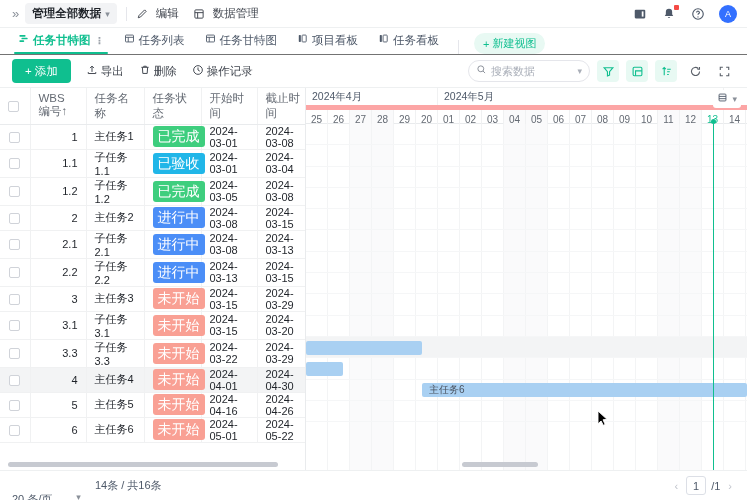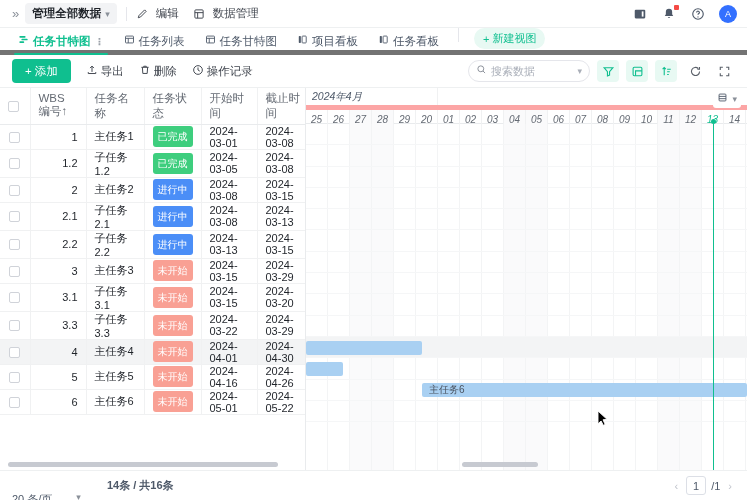--- a/index.html
+++ b/index.html
@@ -30,22 +30,22 @@
   .topbar-right { margin-left: auto; display: flex; align-items: center; gap: 13px; }
   .ic-btn { width: 16px; height: 16px; display: flex; align-items: center; justify-content: center; cursor: pointer; position: relative; color: #4e5969; }
   .badge-dot { position: absolute; top: -1px; right: -2px; width: 5px; height: 5px; border-radius: 1px; background: #f54a45; }
   .avatar {
     width: 18px; height: 18px; border-radius: 50%; background: #3370ff; color: #fff;
     font-size: 9px; display: flex; align-items: center; justify-content: center; cursor: pointer;
   }
 
   
   .tabsbar {
-    height: 27px; flex: 0 0 27px; display: flex; align-items: flex-start;
-    padding: 0 8px; background: #fff; border-bottom: 5px solid #737373;
+    height: 27px; flex: 0 0 27px; display: flex; align-items: flex-end;
+    padding: 0 8px; background: #fff; border-bottom: 1px solid #737373;
   }
   .tab {
     display: flex; align-items: center; gap: 4px; font-size: 11.5px;
     color: #4e5969; padding: 0 10px; height: 27px; line-height: 27px; cursor: pointer; position: relative; white-space: nowrap;
   }
   .tab.active { color: #0fbf8f; font-weight: bold; }
   .tab.active::after {
     content: ""; position: absolute; left: 6px; right: 6px; bottom: 0; height: 2px; background: #0fbf8f; border-radius: 1px;
   }
   .tab .dots { color: #9aa0a8; font-size: 10px; letter-spacing: -1px; }
@@ -104,31 +104,31 @@
   th.c-status, td.c-status { width: 57px; }
   th.c-start, td.c-start { width: 56px; }
   th.c-end, td.c-end { width: 57px; border-right: none; }
   th.c-wbs { text-align: left; }
   .chkbox {
     width: 11px; height: 11px; border: 1px solid #d0d3d9; border-radius: 2px;
     display: inline-block; vertical-align: middle; background: #fff; cursor: pointer;
   }
   tr.hover td { background: #f3f4f5; }
   .tag {
-    display: inline-block; border-radius: 3px; padding: 4px 5px; font-size: 10px;
+    display: inline-block; border-radius: 3px; padding: 4px 5px; font-size: 14px;
     color: #fff; line-height: 13px; white-space: nowrap;
   }
   .tag.done { background: #3ece7e; }
   .tag.accepted { background: #20b6e8; }
   .tag.running { background: #4b8ef7; }
   .tag.notstart { background: #f9a094; }
   .tbl-scroll { flex: 1 1 auto; overflow: hidden; }
 
   
-  .gantt-head { height: 36px; position: relative; border-bottom: 1px solid #e9ebed; background: #fff; font-style: italic; }
+  .gantt-head { height: 36px; position: relative; border-bottom: 1px solid #e9ebed; background: #fff; }
   .gantt-months { height: 17px; display: flex; position: relative; }
   .gmonth {
     font-size: 10.5px; color: #4e5969; display: flex; align-items: center;
     padding-left: 6px; border-right: 1px solid #f0f1f2; height: 17px;
   }
   .gantt-days { height: 19px; display: flex; border-top: 5px solid #fca5a5; }
   .gday {
     flex: 0 0 22px; width: 22px; font-size: 10px; color: #646a73;
     display: flex; align-items: center; justify-content: center;
     border-right: 1px solid #f0f1f2; height: 19px;
@@ -161,21 +161,21 @@
   .hscroll-track { position: absolute; bottom: 0; height: 10px; }
   .hscroll-thumb { position: absolute; height: 5px; border-radius: 3px; background: #c7cad1; top: 2px; cursor: pointer; }
 
   
   .footer {
     height: 30px; flex: 0 0 30px; display: flex; align-items: center;
     padding: 0 12px; border-top: 1px solid #eef0f1; background: #fff; font-size: 11px; color: #4e5969;
   }
   .pagesize { display: flex; align-items: flex-start; gap: 24px; cursor: pointer; margin-top: 28px; }
   .pagesize .chev { color: #8a9099; font-size: 9px; }
-  .totals { margin-left: 26px; color: #4e5969; font-weight: bold; }
+  .totals { margin-left: 14px; color: #4e5969; }
   .pager { margin-left: auto; display: flex; align-items: center; gap: 5px; }
   .pg-arrow { color: #c0c4cc; font-size: 11px; padding: 0 3px; cursor: pointer; }
   .pg-input {
     width: 20px; height: 19px; border: 1px solid #dcdfe6; border-radius: 3px;
     display: flex; align-items: center; justify-content: center; font-size: 11px; cursor: text;
   }
   .pg-total { color: #4e5969; font-size: 11px; }
 
   .cursor-arrow { position: absolute; z-index: 40; pointer-events: none; }
 </style>
@@ -399,20 +399,28 @@
               <tr>
                 <td class="c-chk"><span class="chkbox"></span></td>
                 <td class="c-wbs">1</td>
                 <td class="c-name">主任务1</td>
                 <td class="c-status"><span class="tag done">已完成</span></td>
                 <td class="c-start">2024-03-01</td>
                 <td class="c-end">2024-03-08</td>
               </tr>
               <tr>
                 <td class="c-chk"><span class="chkbox"></span></td>
+                <td class="c-wbs">1.1</td>
+                <td class="c-name">子任务1.1</td>
+                <td class="c-status"><span class="tag accepted">已验收</span></td>
+                <td class="c-start">2024-03-01</td>
+                <td class="c-end">2024-03-04</td>
+              </tr>
+              <tr>
+                <td class="c-chk"><span class="chkbox"></span></td>
                 <td class="c-wbs">1.2</td>
                 <td class="c-name">子任务1.2</td>
                 <td class="c-status"><span class="tag done">已完成</span></td>
                 <td class="c-start">2024-03-05</td>
                 <td class="c-end">2024-03-08</td>
               </tr>
               <tr>
                 <td class="c-chk"><span class="chkbox"></span></td>
                 <td class="c-wbs">2</td>
                 <td class="c-name">主任务2</td>
@@ -486,20 +494,21 @@
               </tr>
             </tbody>
         </table>
       </div>
     </div>
 
     <div class="right-pane">
       <div class="gantt-head">
         <div class="gantt-months" id="gantt-months">
             <div class="gmonth" style="width: 132px;">2024年4月</div>
+            <div class="gmonth" style="width: 286px;">2024年5月</div>
           </div>
         <div class="gantt-days" id="gantt-days">
             <div class="gday">25</div>
             <div class="gday">26</div>
             <div class="gday weekend">27</div>
             <div class="gday weekend">28</div>
             <div class="gday">29</div>
             <div class="gday">20</div>
             <div class="gday">01</div>
             <div class="gday">02</div>

